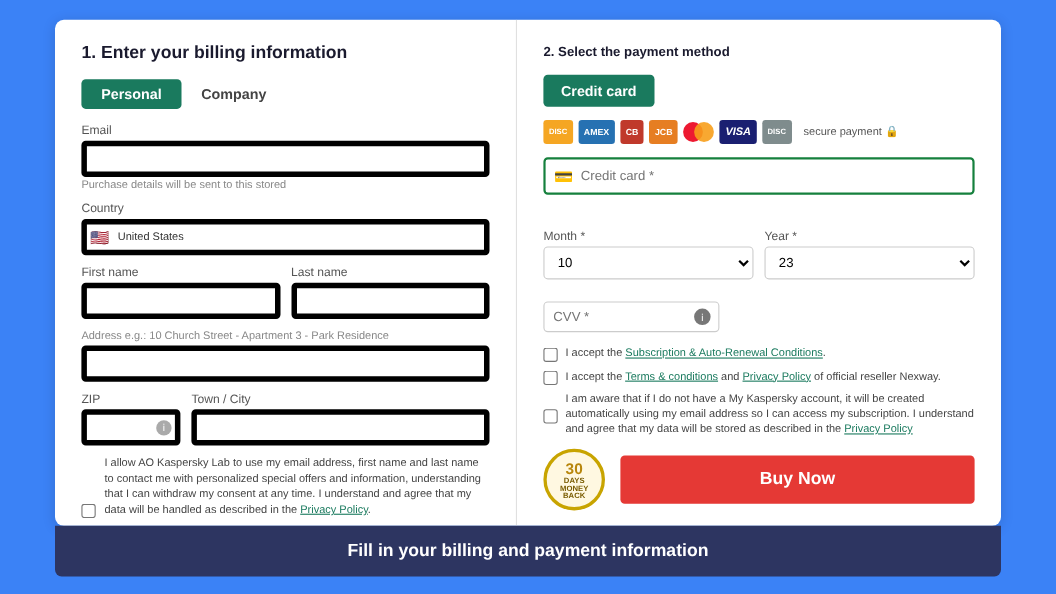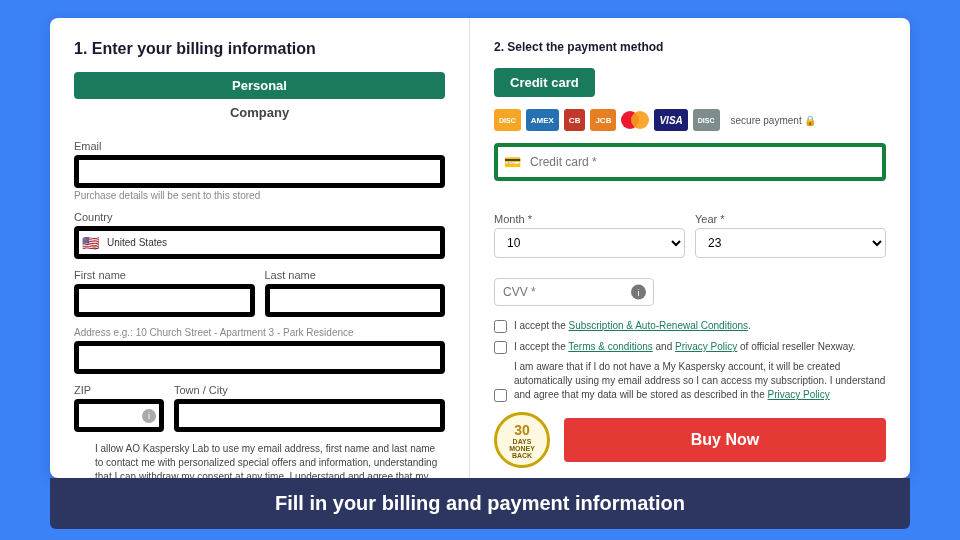--- a/index.html
+++ b/index.html
@@ -41,21 +41,21 @@
       overflow: hidden;
     }
     .section-title {
       font-size: 16px;
       font-weight: bold;
       color: #1a1a2e;
       margin-bottom: 14px;
     }
     .tab-bar {
       display: flex;
-      flex-direction: column;
+      flex-direction: row;
       margin-bottom: 14px;
       gap: 0;
     }
     .tab-btn {
       padding: 6px 18px;
       border: none;
       cursor: pointer;
       font-size: 13px;
       font-weight: 600;
       border-radius: 4px;
@@ -225,21 +225,21 @@
     .card-icon {
       position: absolute;
       left: 10px;
       top: 50%;
       transform: translateY(-50%);
       font-size: 14px;
       color: #777;
     }
     .card-number-input {
       width: 100%;
-      border: 4px solid #15803d;
+      border: 2px solid #15803d;
       border-radius: 4px;
       padding: 8px 8px 8px 32px;
       font-size: 12px;
       outline: none;
     }
     .month-year-row {
       display: flex;
       gap: 10px;
       margin-bottom: 10px;
     }
@@ -281,21 +281,21 @@
       background: #777;
       color: #fff;
       font-size: 9px;
       display: flex;
       align-items: center;
       justify-content: center;
       cursor: pointer;
     }
     .terms-row {
       display: flex;
-      align-items: flex-end;
+      align-items: center;
       gap: 7px;
       margin-bottom: 6px;
     }
     .terms-row input[type="checkbox"] {
       margin-top: 2px;
       flex-shrink: 0;
     }
     .terms-label {
       font-size: 10px;
       color: #444;
@@ -351,21 +351,21 @@
       margin: 0 auto;
       background: #2d3561;
       border-radius: 0 0 6px 6px;
       padding: 14px 30px;
       display: flex;
       align-items: center;
       justify-content: center;
     }
     .bottom-bar-text {
       color: #fff;
-      font-size: 20px;
+      font-size: 16px;
       font-weight: bold;
       text-align: center;
     }
 
     
     .mc-circles {
       display: flex;
     }
     .mc-left {
       width: 18px; height: 18px; border-radius: 50%; background: #eb001b; opacity: 0.9;

